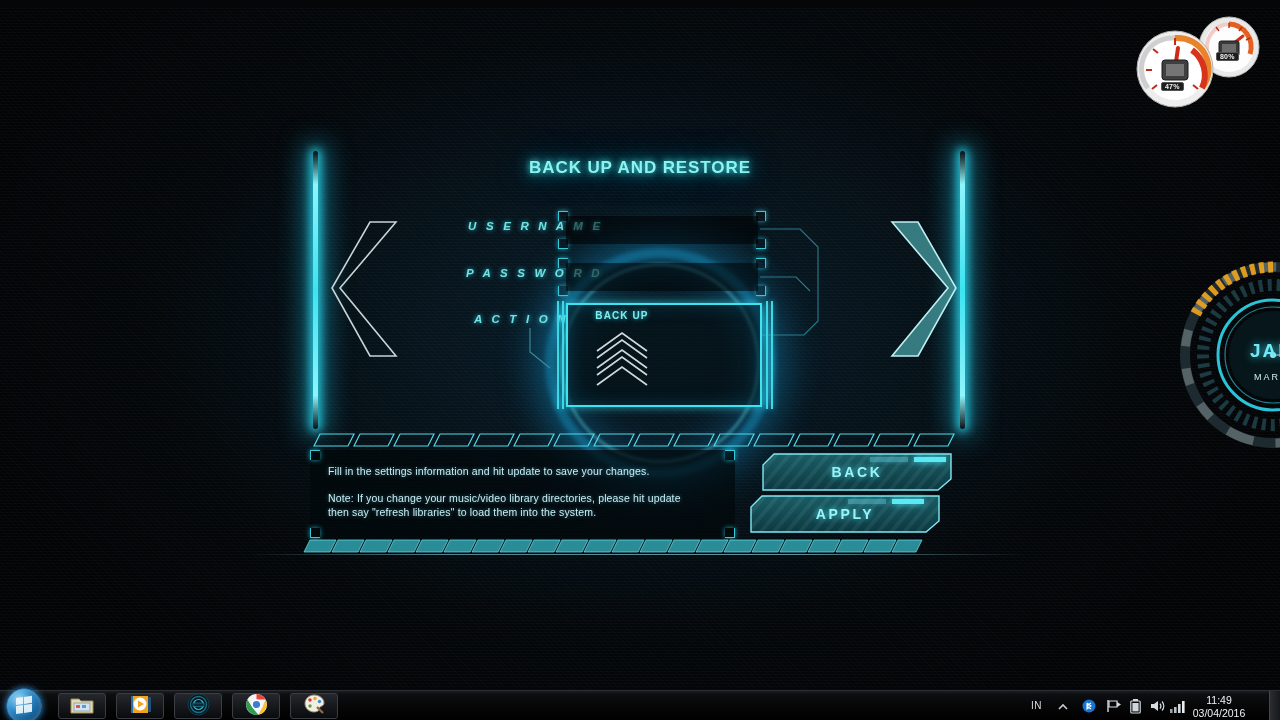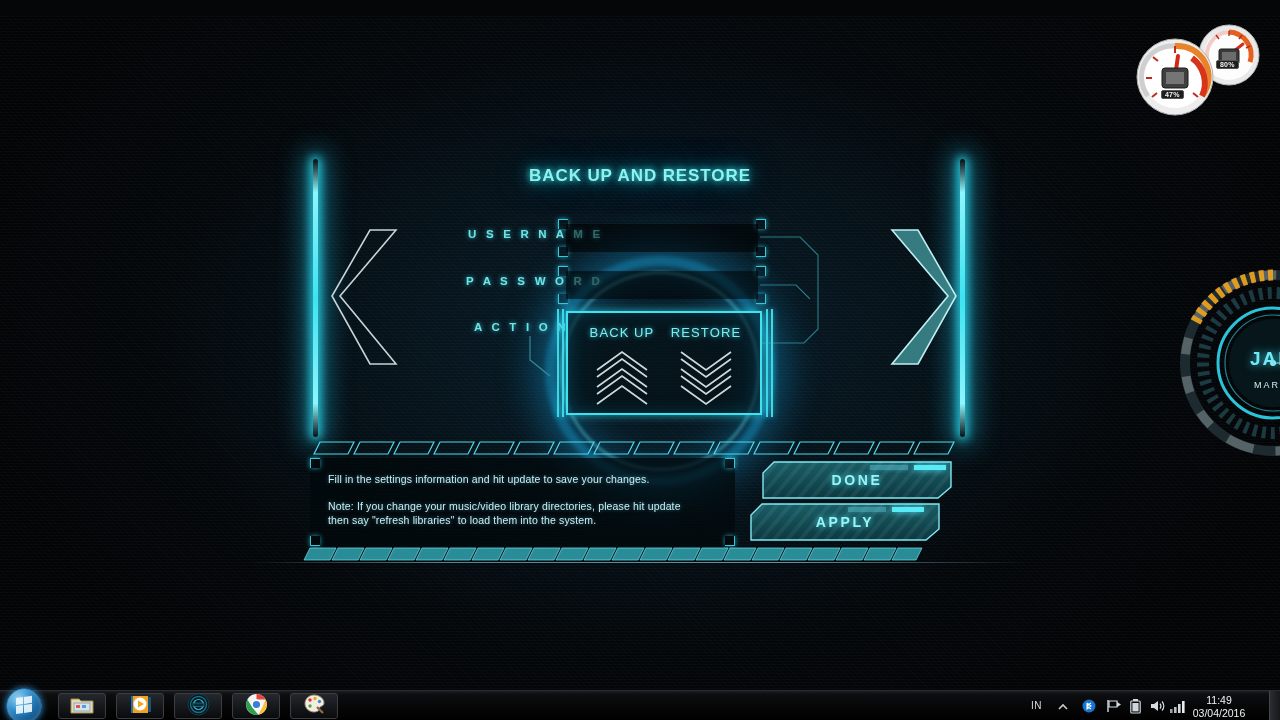--- a/index.html
+++ b/index.html
@@ -5,21 +5,21 @@
   * { margin:0; padding:0; box-sizing:border-box; }
   html, body { width:1280px; height:720px; overflow:hidden; }
   body {
     background:#050608;
     font-family:"Liberation Sans", sans-serif;
     position:relative;
   }
 
   
   #desktop {
-    position:absolute; left:0; top:16px; width:1280px; height:690px;
+    position:absolute; left:0; top:8px; width:1280px; height:690px;
     background:
       radial-gradient(ellipse 700px 420px at 640px 330px, rgba(10,40,56,0.55) 0%, rgba(4,10,14,0.0) 70%),
       radial-gradient(ellipse 900px 600px at 640px 300px, rgba(6,22,32,0.6) 0%, #030406 75%),
       #030406;
     overflow:hidden;
   }
   
   #scanlines {
     position:absolute; inset:0;
     background:repeating-linear-gradient(to bottom,
@@ -69,21 +69,21 @@
   }
 
   
   .nav-chevron { position:absolute; width:68px; height:140px; }
   #nav-prev { left:330px; top:212px; }
   #nav-next { left:890px; top:212px; }
 
   
   .field-label {
     position:absolute; font-size:11.5px; letter-spacing:3.2px; font-weight:bold;
-    color:#6ee4e4; text-shadow:0 0 5px rgba(60,215,230,0.85);
+    color:#6ee4e4; text-shadow:0 0 5px rgba(60,215,230,0.85);font-style:italic;
   }
   #label-username { left:468px; top:212px; }
   #label-password { left:466px; top:259px; }
   #label-action   { left:474px; top:305px; }
 
   .field-box { position:absolute; height:38px; }
   #field-username { left:558px; top:203px; width:208px; }
   #field-password { left:558px; top:250px; width:208px; }
 
   .bracket { position:absolute; width:10px; height:10px; border:1.6px solid #35c9d8;
@@ -113,22 +113,22 @@
   #rail-l1 { left:557px; } #rail-l2 { left:562px; }
   #rail-r1 { left:766px; } #rail-r2 { left:771px; }
 
   .action-btn {
     position:absolute; top:302px; width:92px; height:92px;
     display:flex; flex-direction:column; align-items:center; cursor:pointer;
   }
   #action-backup  { left:576px; }
   #action-restore { left:660px; }
   .action-label {
-    font-size:13px; font-weight:normal; letter-spacing:1.1px; color:#7ceef0;
-    text-shadow:0 0 5px rgba(60,215,235,0.9); margin-top:7px;
+    font-size:10px; font-weight:bold; letter-spacing:1.1px; color:#7ceef0;
+    text-shadow:0 0 5px rgba(60,215,235,0.9); 
   }
   .chev-stack { margin-top:6px; }
 
   
   #info-top-bar { position:absolute; left:310px; top:424px; width:652px; height:16px; }
   #info-panel {
     position:absolute; left:310px; top:442px; width:425px; height:88px;
     background:rgba(2,8,11,0.72);
   }
   .info-line {
@@ -284,32 +284,20 @@
       <svg width="62" height="62" viewBox="0 0 62 62">
         <polyline points="6,24 31,6 56,24" fill="none" stroke="#cfd9db" stroke-width="1.7"></polyline>
         <polyline points="6,31 31,13 56,31" fill="none" stroke="#cfd9db" stroke-width="1.7"></polyline>
         <polyline points="6,41 31,23 56,41" fill="none" stroke="#cfd9db" stroke-width="1.7"></polyline>
         <polyline points="6,48 31,30 56,48" fill="none" stroke="#cfd9db" stroke-width="1.7"></polyline>
         <polyline points="6,58 31,40 56,58" fill="none" stroke="#cfd9db" stroke-width="1.7"></polyline>
       </svg>
     </div>
   </div>
 
-  <div class="action-btn" id="action-restore">
-    <div class="action-label">RESTORE</div>
-    <div class="chev-stack">
-      <svg width="62" height="62" viewBox="0 0 62 62">
-        <polyline points="6,6 31,24 56,6" fill="none" stroke="#cfd9db" stroke-width="1.7"></polyline>
-        <polyline points="6,13 31,31 56,13" fill="none" stroke="#cfd9db" stroke-width="1.7"></polyline>
-        <polyline points="6,23 31,41 56,23" fill="none" stroke="#cfd9db" stroke-width="1.7"></polyline>
-        <polyline points="6,30 31,48 56,30" fill="none" stroke="#cfd9db" stroke-width="1.7"></polyline>
-        <polyline points="6,40 31,58 56,40" fill="none" stroke="#cfd9db" stroke-width="1.7"></polyline>
-      </svg>
-    </div>
-  </div>
 
   <div id="info-top-bar">
     <svg width="652" height="16" viewBox="0 0 652 16">
       <g fill="none" stroke="#4fd9e8" stroke-width="1.2">
         <polygon points="4,14 10,2 44,2 38,14"></polygon>
         <polygon points="44,14 50,2 84,2 78,14"></polygon>
         <polygon points="84,14 90,2 124,2 118,14"></polygon>
         <polygon points="124,14 130,2 164,2 158,14"></polygon>
         <polygon points="164,14 170,2 204,2 198,14"></polygon>
         <polygon points="204,14 210,2 244,2 238,14"></polygon>
@@ -378,21 +366,21 @@
           <pattern id="btnstripe" width="10" height="10" patternUnits="userSpaceOnUse" patternTransform="rotate(40)">
             <rect width="4" height="10" fill="#ffffff" opacity="0.06"></rect>
           </pattern>
         </defs>
         <polygon points="12,1 189,1 189,26 176,37 1,37 1,12" fill="url(#btnfill)" stroke="#7fe9f2" stroke-width="1.4"></polygon>
         <polygon points="12,1 189,1 189,26 176,37 1,37 1,12" fill="url(#btnstripe)" stroke="none"></polygon>
       </svg>
     </div>
     <span class="btn-ind dim" style="left:108px; top:4px; width:38px;"></span>
     <span class="btn-ind lit" style="left:152px; top:4px; width:32px;"></span>
-    <span class="btn-text">DONE</span>
+    <span class="btn-text">BACK</span>
   </div>
 
   <div class="hud-btn" id="btn-done">
     <div class="btn-shape">
       <svg width="190" height="38" viewBox="0 0 190 38" preserveAspectRatio="none">
         <polygon points="12,1 189,1 189,26 176,37 1,37 1,12" fill="url(#btnfill)" stroke="#7fe9f2" stroke-width="1.4"></polygon>
         <polygon points="12,1 189,1 189,26 176,37 1,37 1,12" fill="url(#btnstripe)" stroke="none"></polygon>
       </svg>
     </div>
     <span class="btn-ind dim" style="left:98px; top:4px; width:38px;"></span>

